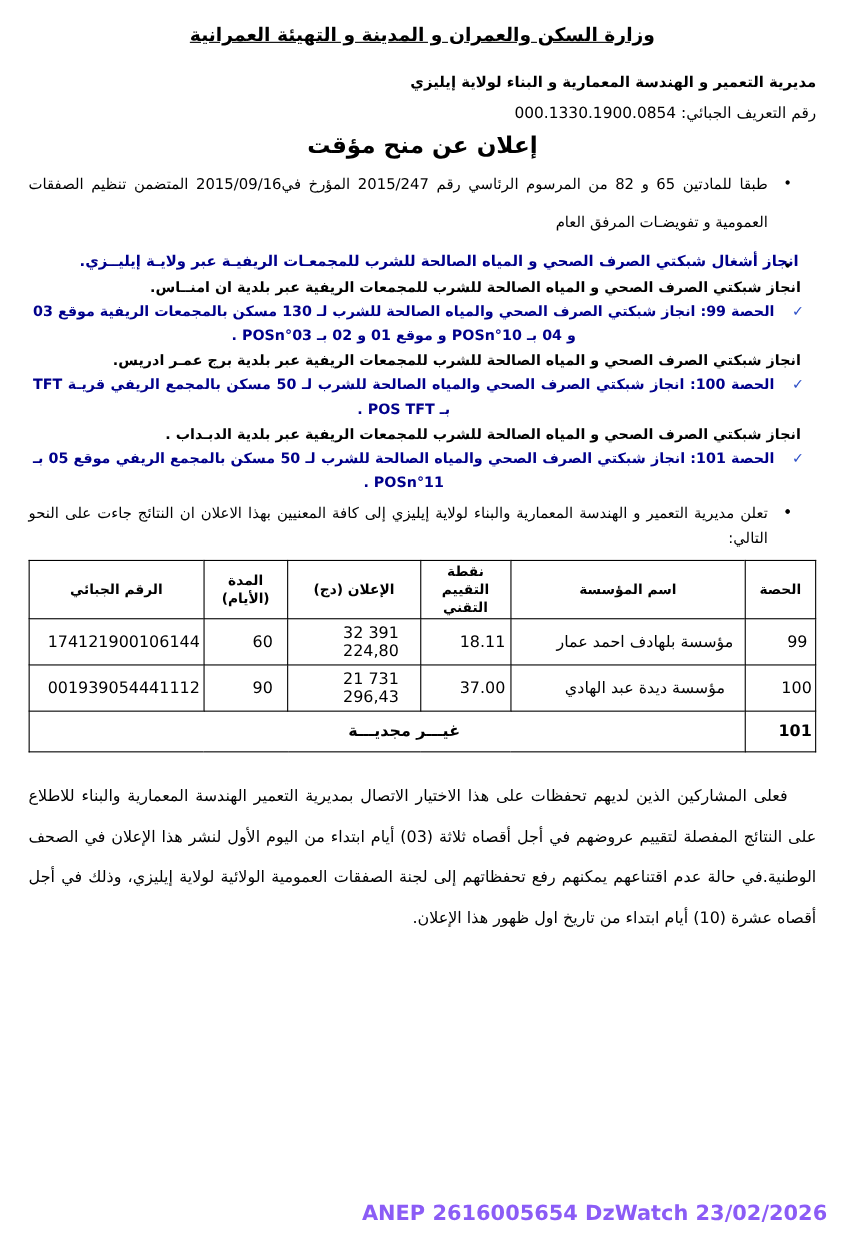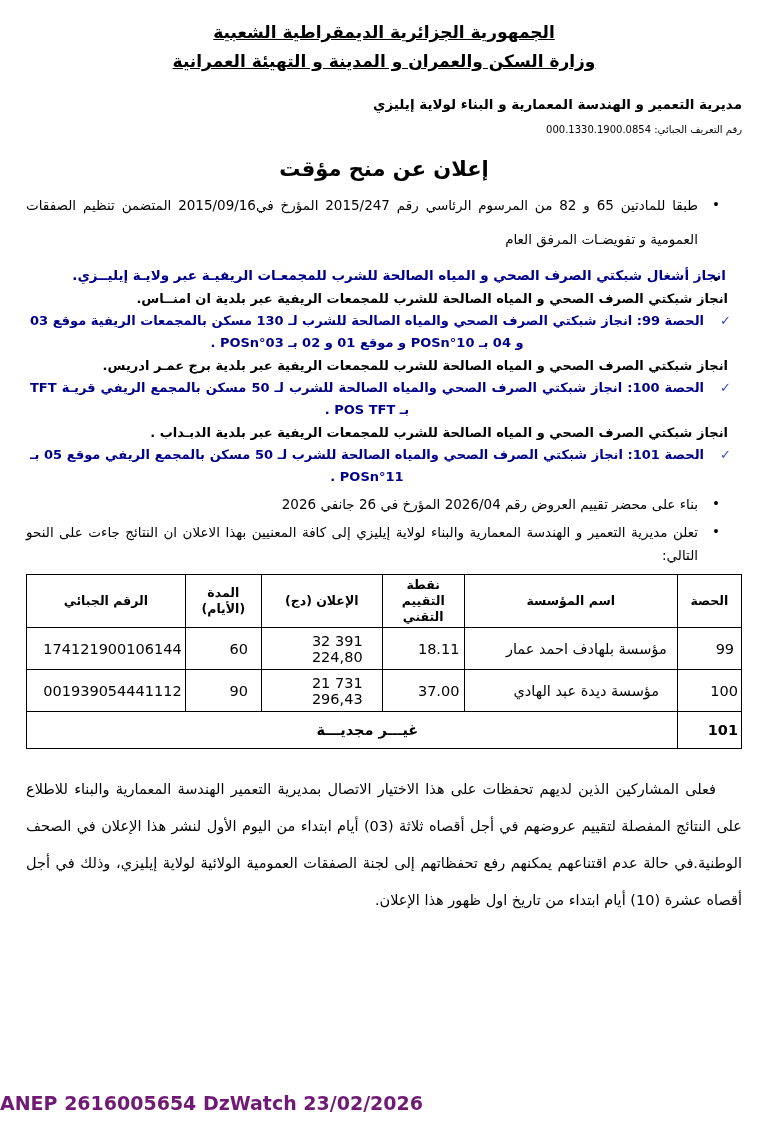--- a/index.html
+++ b/index.html
@@ -9,22 +9,22 @@
     color:#000;
     direction:rtl;
     overflow:hidden;
   }
   .page { position:relative; width:768px; height:1138px; padding:18px 26px 0 26px; }
 
   
   .gov-header { text-align:center; font-weight:bold; font-size:17px; line-height:29px; }
   .gov-header .line { text-decoration:underline; }
   .directorate { margin-top:20px; font-weight:bold; font-size:13.5px; }
-  .tax-line { margin-top:12px; font-size:10px; }
-  .main-title { margin-top:22px; text-align:center; font-size:21px; font-weight:bold; }
+  .tax-line { margin-top:12px; font-size:14px; }
+  .main-title { margin-top:9px; text-align:center; font-size:21px; font-weight:bold; }
 
   
   .bullet-para { position:relative; padding-right:44px; text-align:justify; font-size:13.5px; }
   .bullet-para .bullet { position:absolute; right:22px; top:-1px; }
   .loose { margin-top:7px; line-height:34px; }
   .tight { margin-top:5px; line-height:23px; }
 
   
   .project-title { margin-top:3px; padding-right:16px; color:#00008B; font-weight:bold; font-size:13.5px; line-height:24px; }
   .section .commune { font-weight:bold; font-size:13px; line-height:22px; padding-right:14px; margin-top:1px;text-align:right; }
@@ -43,32 +43,31 @@
   td.company { font-size:12.5px; }
   tr.data-row td { height:42px; }
   tr.merged-row td { height:37px; font-weight:bold; font-size:14.5px; }
   .num { direction:ltr; unicode-bidi:isolate; }
 
   
   .closing { margin-top:22px; font-size:14.5px; line-height:37px; text-align:justify; text-indent:26px; }
 
   
   .footer {
-    position:absolute; left:0; right:1px; bottom:24px;
-    text-align:left; direction:ltr;
-    color:#701a75; font-weight:bold; font-size:19px;
+    position:absolute; left:0; right:16px; bottom:24px;
+    text-align:right; direction:ltr;
+    color:#8b5cf6; font-weight:bold; font-size:19px;
   }
 </style>
 </head>
 <body>
 
 <div class="page">
 
   <div class="gov-header">
-    <div class="line">الجمهورية الجزائرية الديمقراطية الشعبية</div>
     <div class="line">وزارة السكن والعمران و المدينة و التهيئة العمرانية</div>
   </div>
 
   <div class="directorate">مديرية التعمير و الهندسة المعمارية و البناء لولاية إيليزي</div>
   <div class="tax-line">رقم التعريف الجبائي: 000.1330.1900.0854</div>
 
   <div class="main-title">إعلان عن منح مؤقت</div>
 
   <div class="bullet-para loose">
     <span class="bullet">•</span>
@@ -100,21 +99,20 @@
   <div class="section">
     <div class="commune">انجاز شبكتي الصرف الصحي و المياه الصالحة للشرب  للمجمعات الريفية عبر بلدية الدبـداب .</div>
     <div class="lot">
       <span class="check">✓</span>
       <span>الحصة 101:  انجاز شبكتي الصرف الصحي والمياه الصالحة للشرب لـ 50 مسكن بالمجمع الريفي موقع 05 بـ POSn°11 .</span>
     </div>
   </div>
 
   <div class="bullet-para tight">
     <span class="bullet">•</span>
-    <span>بناء على محضر تقييم العروض رقم 2026/04 المؤرخ في 26 جانفي 2026</span>
   </div>
 
   <div class="bullet-para tight">
     <span class="bullet">•</span>
     <span>تعلن مديرية التعمير و الهندسة المعمارية والبناء لولاية إيليزي إلى كافة المعنيين بهذا الاعلان ان النتائج جاءت على النحو التالي:</span>
   </div>
 
   <table class="results">
     <colgroup>
       <col style="width:64px">

